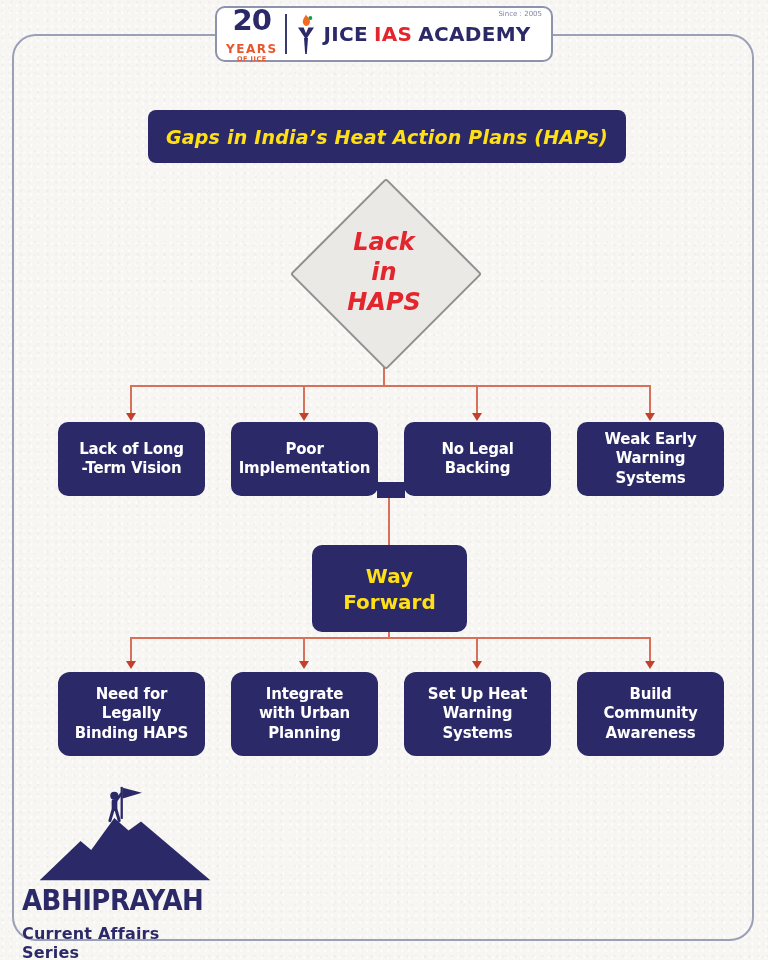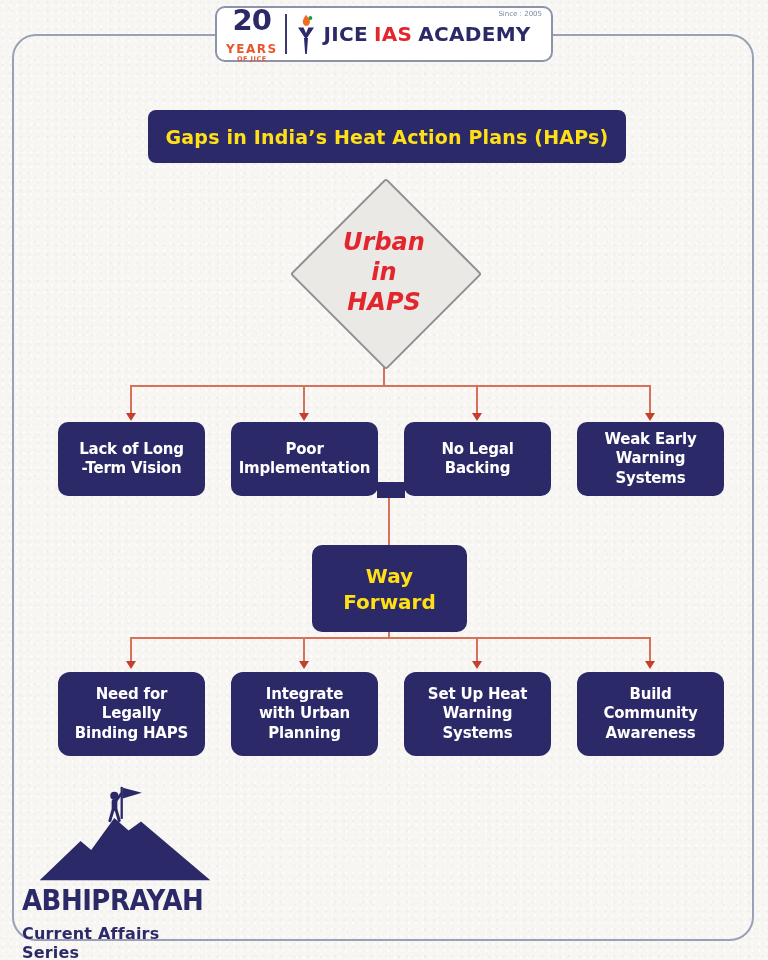--- a/index.html
+++ b/index.html
@@ -38,21 +38,21 @@
   .brand-sub{display:flex;justify-content:space-between;align-items:flex-end;margin-top:2px;}
   .iso{font-size:6.5px;color:var(--navy,#2b2968);letter-spacing:0.2px;}
   .tagline{font-size:10px;color:var(--red,#e3262d);font-weight:bold;font-style:italic;
     border-top:2px solid var(--navy,#2b2968);padding:1px 1px 0 12px;letter-spacing:0.3px;}
   
   .title-banner{
     position:absolute;left:148px;top:110px;width:478px;height:53px;
     background:var(--navy,#2b2968);border-radius:8px;display:flex;align-items:center;
     justify-content:center;z-index:2;
   }
-  .title-text{color:var(--yellow,#ffe017);font-weight:bold;font-size:19px;letter-spacing:0.2px;}
+  .title-text{color:var(--yellow,#ffe017);font-weight:bold;font-style:italic;font-size:19px;letter-spacing:0.2px;}
   
   .diamond-shape{
     position:absolute;left:318px;top:206px;width:132px;height:132px;
     background:#eae9e6;border:2px solid #8f8f8f;transform:rotate(45deg);border-radius:3px;z-index:1;
   }
   .diamond-label{
     position:absolute;left:318px;top:206px;width:132px;height:132px;z-index:2;
     display:flex;align-items:center;justify-content:center;text-align:center;
     color:var(--red,#e3262d);font-weight:bold;font-style:italic;font-size:24px;
     line-height:1.25;white-space:pre-line;
@@ -119,21 +119,21 @@
         <span class="brand-academy">ACADEMY</span>
       </div>
     </div>
   </div>
 
   <div class="title-banner">
     <span class="title-text">Gaps in India’s Heat Action Plans (HAPs)</span>
   </div>
 
   <div class="diamond-shape"></div>
-  <div class="diamond-label">Urban
+  <div class="diamond-label">Lack
 in
 HAPS</div>
 
   <div class="v-line" style="left:383px;top:363px;height:23px;"></div>
   <div class="h-line" style="left:131px;top:385px;width:520px;"></div>
   <div class="v-line arrow-end" style="left:130px;top:385px;height:29px;"></div>
   <div class="v-line arrow-end" style="left:303px;top:385px;height:29px;"></div>
   <div class="v-line arrow-end" style="left:476px;top:385px;height:29px;"></div>
   <div class="v-line arrow-end" style="left:649px;top:385px;height:29px;"></div>
 

